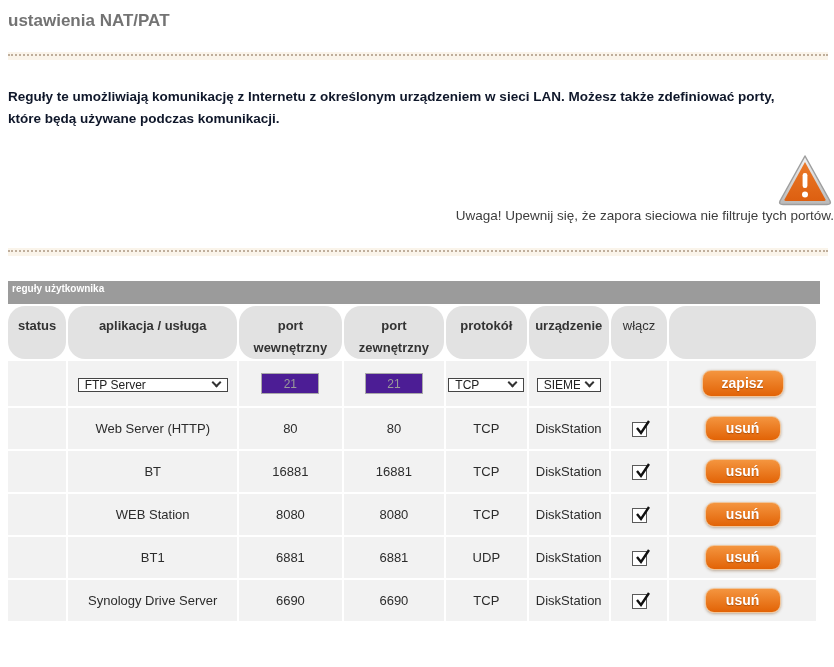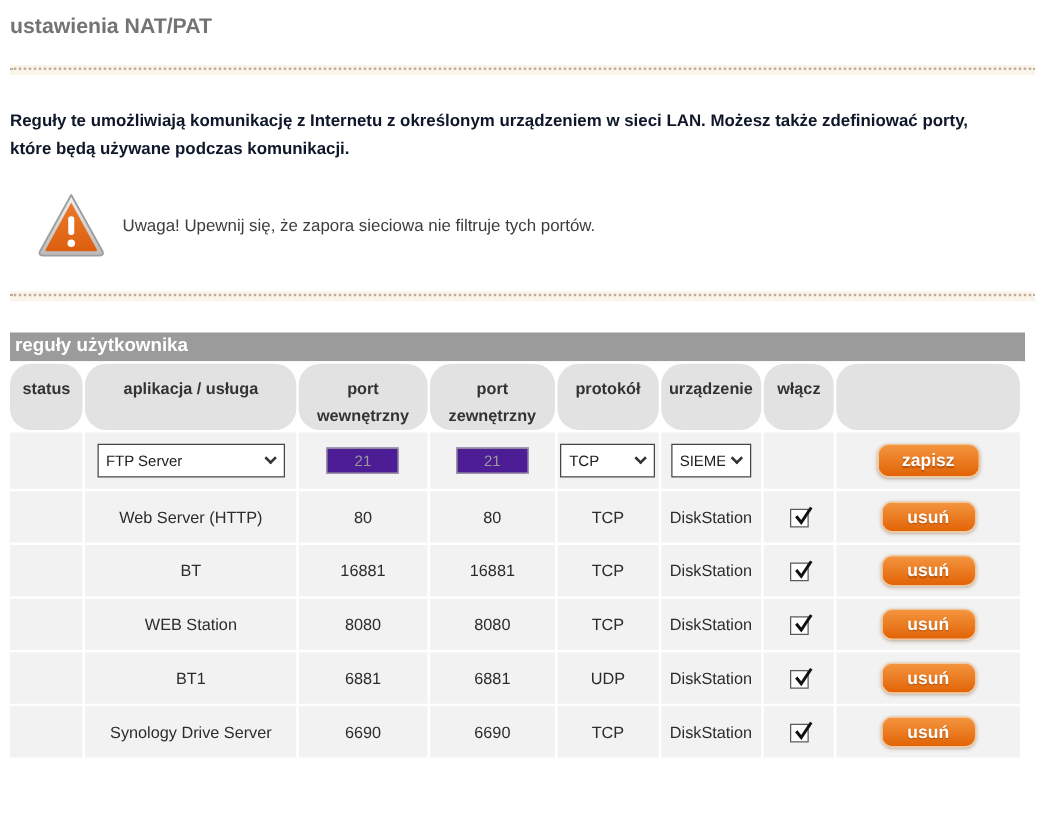--- a/index.html
+++ b/index.html
@@ -28,31 +28,31 @@
   .sep2 { margin-top: 25px; }
 
   .intro {
     margin: 26px 10px 0 8px;
     font-size: 13.5px; font-weight: bold; color: #0f172a;
     line-height: 22px; max-width: 800px;
   }
 
   .warning {
     margin: 23px 0 0 28px;
-    display: flex; align-items: center;
+    display: flex; align-items: flex-end; flex-direction: column;
   }
   .warning-icon { width: 58px; height: 55px; flex: 0 0 auto; }
   .warning-text {
     margin-left: 12px; font-size: 13.5px; color: #3d3d3d;
   }
 
   .rules-section { margin: 25px 14px 0 8px; }
   .rules-title-bar {
     background: #9b9b9b; color: #ffffff;
-    font-size: 15px; font-weight: bold;
+    font-size: 10px; font-weight: bold;
     padding: 2px 6px 4px 4px; height: 23px;
   }
 
   table.rules {
     border-collapse: separate; border-spacing: 2px;
     width: 812px; margin-left: -2px; table-layout: fixed;
     background: #ffffff;
   }
   col.c-status { width: 58px; }
   col.c-app { width: 168px; }
@@ -61,27 +61,27 @@
   col.c-prot { width: 80px; }
   col.c-dev { width: 80px; }
   col.c-en { width: 56px; }
   col.c-act { width: 146px; }
 
   th, td { background: #f2f2f2; text-align: center; vertical-align: middle; }
   thead th {
     background: #e2e2e2; font-size: 13px; font-weight: bold; color: #333;
     height: 48px; vertical-align: top; padding-top: 9px; line-height: 22px; border-radius: 17px;
   }
-  thead th.light { font-weight: bold; }
+  thead th.light { font-weight: normal; }
   tr.form-row td { height: 45px; }
   tr.rule-row td { height: 41px; font-size: 13px; color: #2c2c2c; }
 
   .sel {
     display: inline-flex; align-items: center; justify-content: space-between;
-    height: 27px; border: 1px solid #454545; background: #ffffff;
+    height: 14px; border: 1px solid #454545; background: #ffffff;
     padding: 0 6px 0 6px; font-size: 12px; color: #222;
     overflow: hidden; white-space: nowrap; cursor: default;
   }
   .sel .sel-label { overflow: hidden; white-space: nowrap; text-align: left; flex: 1 1 auto; }
   .chev {
     flex: 0 0 auto; width: 7px; height: 7px; margin: -4px 1px 0 6px;
     border-right: 2px solid #333; border-bottom: 2px solid #333;
     transform: rotate(45deg);
   }
   .sel-app { width: 150px; }

